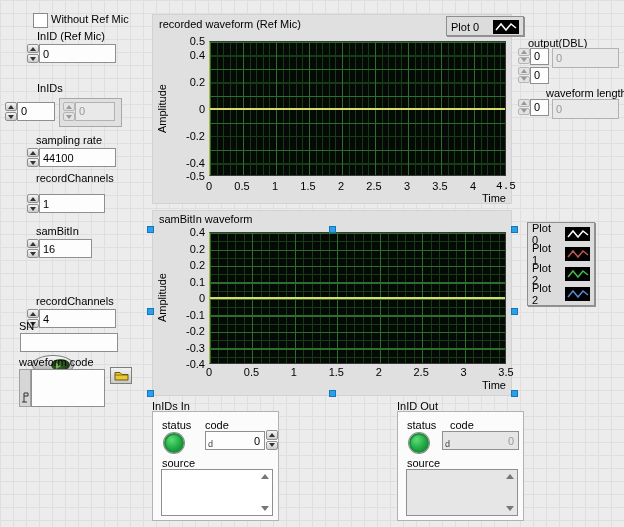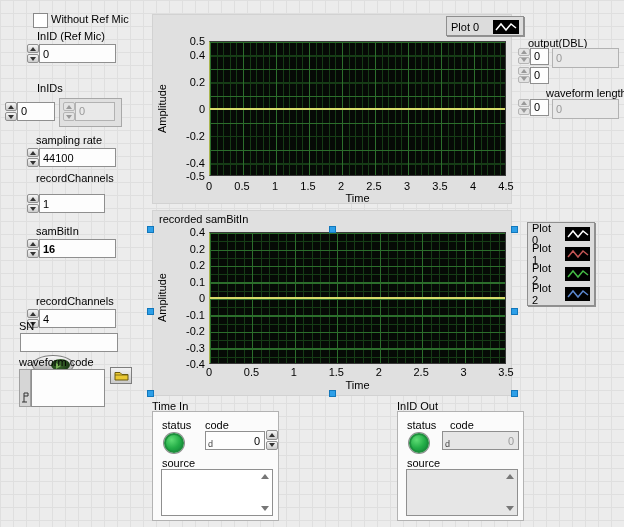--- a/index.html
+++ b/index.html
@@ -60,21 +60,21 @@
       repeating-linear-gradient(to bottom,#2c6e2c 0 1px,transparent 1px 16.5px),
       repeating-linear-gradient(to right,#163c16 0 1px,transparent 1px 8.49px),
       repeating-linear-gradient(to bottom,#163c16 0 1px,transparent 1px 8.25px);
     background-color:#060a06}
   .dataline{position:absolute;left:0;right:0;height:2px;margin-top:-1px;background:#d9dc6b}
   .ylabels,.xlabels{position:absolute}
   .ytick{position:absolute;right:2px;transform:translateY(-50%);white-space:nowrap}
   .xtick{position:absolute;transform:translateX(-50%);white-space:nowrap;top:0}
   .ytitle{position:absolute;writing-mode:vertical-rl;transform:rotate(180deg);
     display:flex;align-items:center;justify-content:center;white-space:nowrap}
-  .xtitle{position:absolute;text-align:center}
+  .xtitle{position:absolute;text-align:right}
   
   .legendbox{position:absolute;background:#dcdcdc;border:1px solid #8f8f8f;
     box-shadow:1px 1px 0 #909090;box-sizing:border-box;padding:1px 4px}
   .legrow{display:flex;align-items:center;justify-content:space-between;gap:6px;height:20px}
   .swatch{width:26px;height:14px;background:#000;display:flex;align-items:center;justify-content:center}
   
   .cluster{position:absolute;background:#fbfbfb;border:1px solid #b2b2b2;box-sizing:border-box}
   .srcbox{position:absolute;border:1px solid #8f8f8f;background:#fff;box-sizing:border-box}
   .srcbox.dim{background:#e6e6e6}
   .sarr{position:absolute;right:3px;width:0;height:0;
@@ -128,21 +128,21 @@
     <span class="sb up"></span>
     <span class="sb dn"></span>
   </div>
 <input class="numfield" style="left: 39px; top: 194px; width: 66px;" value="1">
 
 <div class="lbl" style="left:36px;top:225px">samBitIn</div>
 <div class="spinner" style="left:27px;top:239px">
     <span class="sb up"></span>
     <span class="sb dn"></span>
   </div>
-<input class="numfield" style="left: 39px; top: 239px; width: 77px; font-weight: bold;" value="16">
+<input class="numfield" style="left: 39px; top: 239px; width: 53px;" value="16">
 
 <div class="lbl" style="left:36px;top:295px">recordChannels</div>
 <div class="spinner" style="left:27px;top:309px">
     <span class="sb up"></span>
     <span class="sb dn"></span>
   </div>
 <input class="numfield" style="left: 39px; top: 309px; width: 77px;" value="4">
 
 <div class="lbl" style="left:36px;top:340px">save waveform?</div>
 <div class="slidebtn" style="left:32px;top:355px">
@@ -160,20 +160,21 @@
 </div>
 <div class="pathfield" style="left:31px;top:369px;width:74px;height:38px"></div>
 <div class="browsebtn" style="left:110px;top:367px">
   <svg width="15" height="11">
       <path d="M1,2.5 h5 l2,2 h6 v5.5 h-13 z" fill="#e9c832" stroke="#6b5a10" stroke-width="1"></path>
       <path d="M1,5 h13" stroke="#6b5a10" stroke-width="0.8"></path>
     </svg>
 </div>
 
 <div class="graph" style="left:152px;top:14px;width:360px;height:190px">
+  <div class="gtitle" style="top:3px">recorded waveform (Ref Mic)</div>
   <div class="legendbox" style="left:293px;top:1px;width:78px;height:20px;padding:0 4px">
     <div class="legrow">
       <span>Plot 0</span>
       <span class="swatch">
           <svg width="22" height="12" viewBox="0 0 22 12">
             <polyline points="1,9 6,3 11,9 16,3 21,7" fill="none" stroke="#ffffff" stroke-width="1.5"></polyline>
           </svg>
         </span>
     </div>
   </div>
@@ -192,21 +193,21 @@
   <div class="xlabels" style="left:56px;top:165px;width:297px;height:12px">
       <span class="xtick" style="left: 0%;">0</span>
       <span class="xtick" style="left: 11.1111%;">0.5</span>
       <span class="xtick" style="left: 22.2222%;">1</span>
       <span class="xtick" style="left: 33.3333%;">1.5</span>
       <span class="xtick" style="left: 44.4444%;">2</span>
       <span class="xtick" style="left: 55.5556%;">2.5</span>
       <span class="xtick" style="left: 66.6667%;">3</span>
       <span class="xtick" style="left: 77.7778%;">3.5</span>
       <span class="xtick" style="left: 88.8889%;">4</span>
-      <span class="xtick" style="left: 100%;">4.5</span>
+      <span class="xtick" style="left: 100%; font-family: Liberation Mono, monospace;">4.5</span>
     </div>
   <div class="ytitle" style="left:2px;top:26px;height:135px;width:14px">Amplitude</div>
   <div class="xtitle" style="left:56px;top:177px;width:297px">Time</div>
 </div>
 
 <div class="lbl" style="left:528px;top:37px">output(DBL)</div>
 <div class="spinner dimmed" style="left:518px;top:48px;height:16px">
     <span class="sb up"></span>
     <span class="sb dn"></span>
   </div>
@@ -220,21 +221,21 @@
 
 <div class="lbl" style="left:546px;top:87px">waveform length</div>
 <div class="spinner dimmed" style="left:518px;top:99px;height:16px">
     <span class="sb up"></span>
     <span class="sb dn"></span>
   </div>
 <div class="numfield" style="left:530px;top:99px;width:19px;height:17px;line-height:15px">0</div>
 <div class="numfield dim" style="left:552px;top:99px;width:67px;height:20px;line-height:18px">0</div>
 
 <div class="graph" style="left:152px;top:210px;width:360px;height:186px">
-  <div class="gtitle" style="top:2px">recorded samBitIn</div>
+  <div class="gtitle" style="top:2px">samBitIn waveform</div>
   <div class="plot plot2">
     <div class="dataline" style="top: 50%; background: rgb(217, 220, 107);"></div>
   </div>
   <div class="ylabels" style="left:18px;top:21px;width:36px;height:132px">
       <span class="ytick" style="top: 0%;">0.4</span>
       <span class="ytick" style="top: 12.5%;">0.2</span>
       <span class="ytick" style="top: 25%;">0.2</span>
       <span class="ytick" style="top: 37.5%;">0.1</span>
       <span class="ytick" style="top: 50%;">0</span>
       <span class="ytick" style="top: 62.5%;">-0.1</span>
@@ -293,21 +294,21 @@
 
 <div class="handle" style="left:147px;top:226px"></div>
 <div class="handle" style="left:329px;top:226px"></div>
 <div class="handle" style="left:511px;top:226px"></div>
 <div class="handle" style="left:147px;top:308px"></div>
 <div class="handle" style="left:511px;top:308px"></div>
 <div class="handle" style="left:147px;top:390px"></div>
 <div class="handle" style="left:329px;top:390px"></div>
 <div class="handle" style="left:511px;top:390px"></div>
 
-<div class="lbl" style="left:152px;top:400px">Time In</div>
+<div class="lbl" style="left:152px;top:400px">InIDs In</div>
 <div class="cluster" style="left:152px;top:411px;width:127px;height:110px">
   <div class="lbl" style="left:9px;top:7px">status</div>
   <div class="led" style="left:11px;top:21px"></div>
   <div class="lbl" style="left:52px;top:7px">code</div>
   <div class="codefield" style="left:52px;top:19px;width:60px">
     <span class="radix">d</span>
     <span class="cval">0</span>
   </div>
   <div class="spinner" style="left:113px;top:18px;height:20px">
       <span class="sb up"></span>

